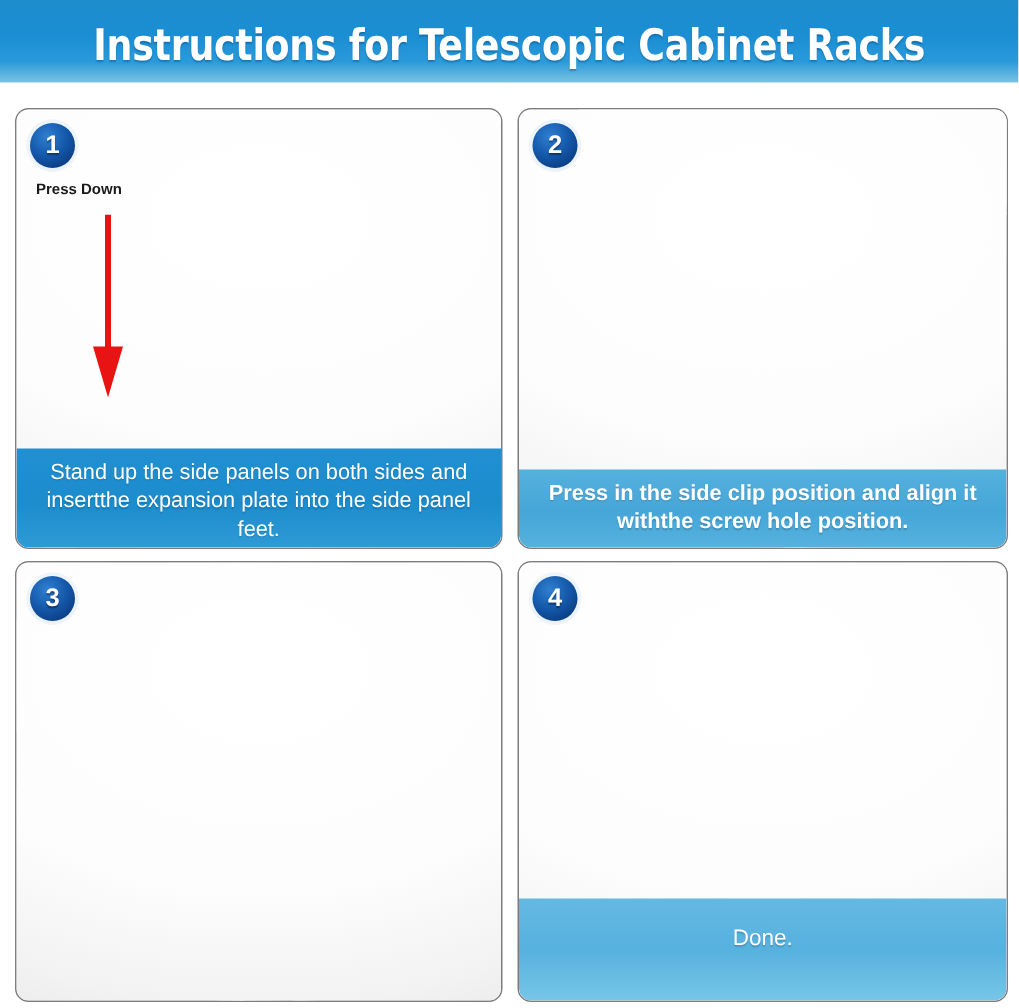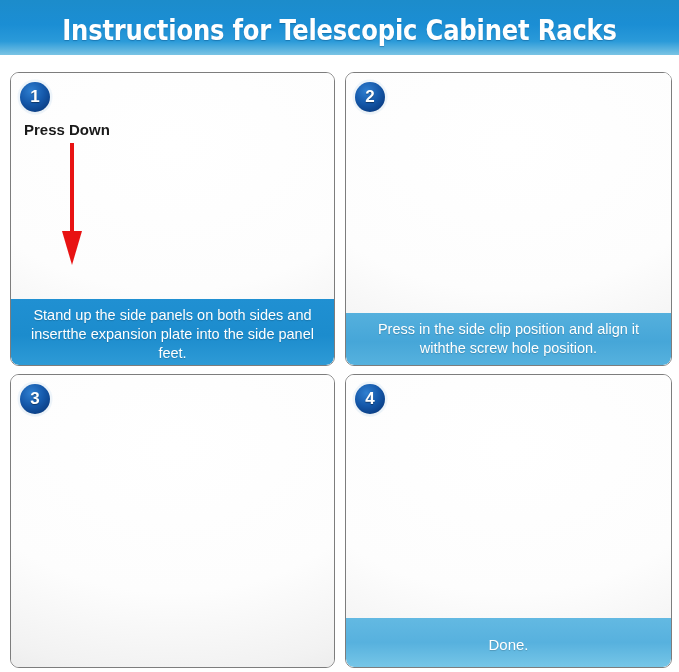--- a/index.html
+++ b/index.html
@@ -95,29 +95,29 @@
     box-sizing: border-box;
     border-radius: 0 0 8px 8px;
     z-index: 5;
     text-shadow: 0 1px 1px rgba(0,0,0,.18);
   }
   .cap-dark  { background: linear-gradient(180deg, #2090d2 0%, #1c8ccd 55%, #2e9bd6 100%); }
   .cap-mid   { background: linear-gradient(180deg, #55b0dd 0%, #46a6d8 55%, #56b2de 100%); }
   .cap-light { background: linear-gradient(180deg, #63b9e2 0%, #57b1de 50%, #76c6e7 100%); }
 
   .cap-h3 { height: 66px; }
-  .cap-h2 { height: 52px; }
-  .cap-h1 { height: 49px; line-height: 40px; font-size: 15px; }
+  .cap-h2 { height: 52px; font-weight: bold; }
+  .cap-h1 { height: 68px; line-height: 40px; font-size: 15px; }
 
   
   .press-label {
     position: absolute;
     left: 13px; top: 48px;
     color: #1a1a1a;
-    font-size: 15px;
+    font-size: 10px;
     font-weight: 600;
     z-index: 6;
     white-space: nowrap;
   }
   .arrow-wrap {
     position: absolute;
     left: 50px; top: 70px;
     width: 22px; height: 122px;
     z-index: 6;
   }

